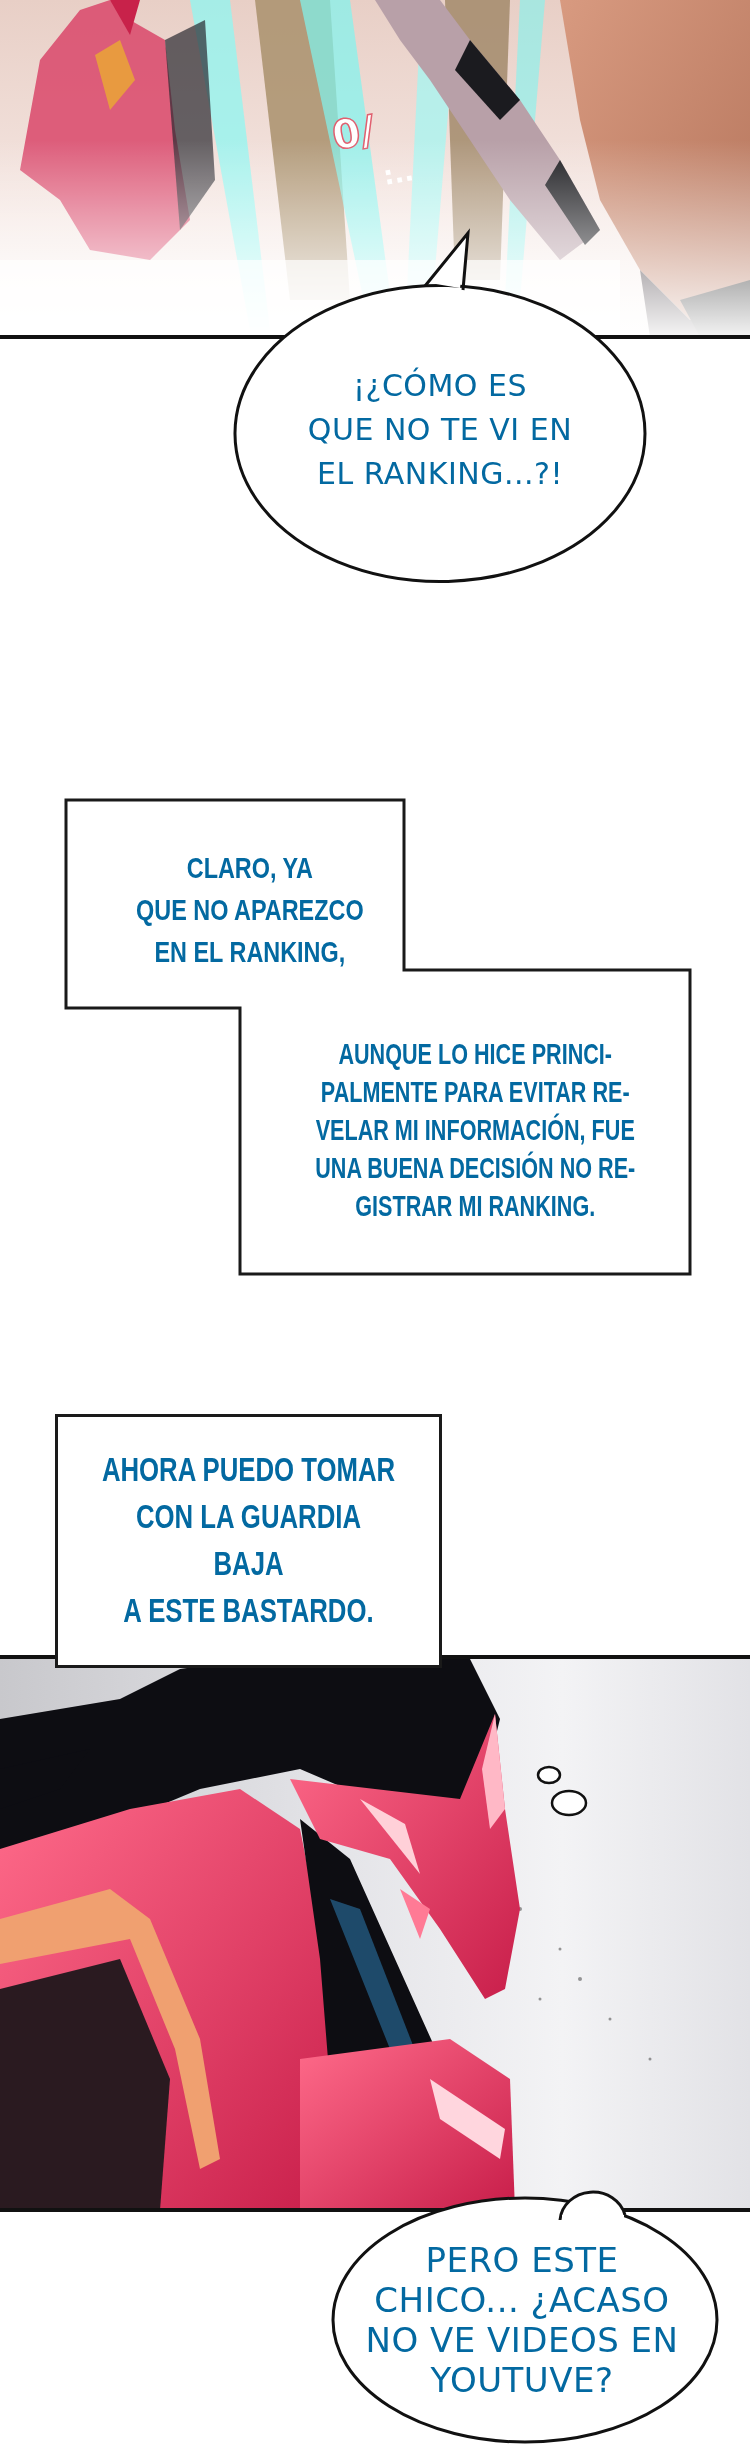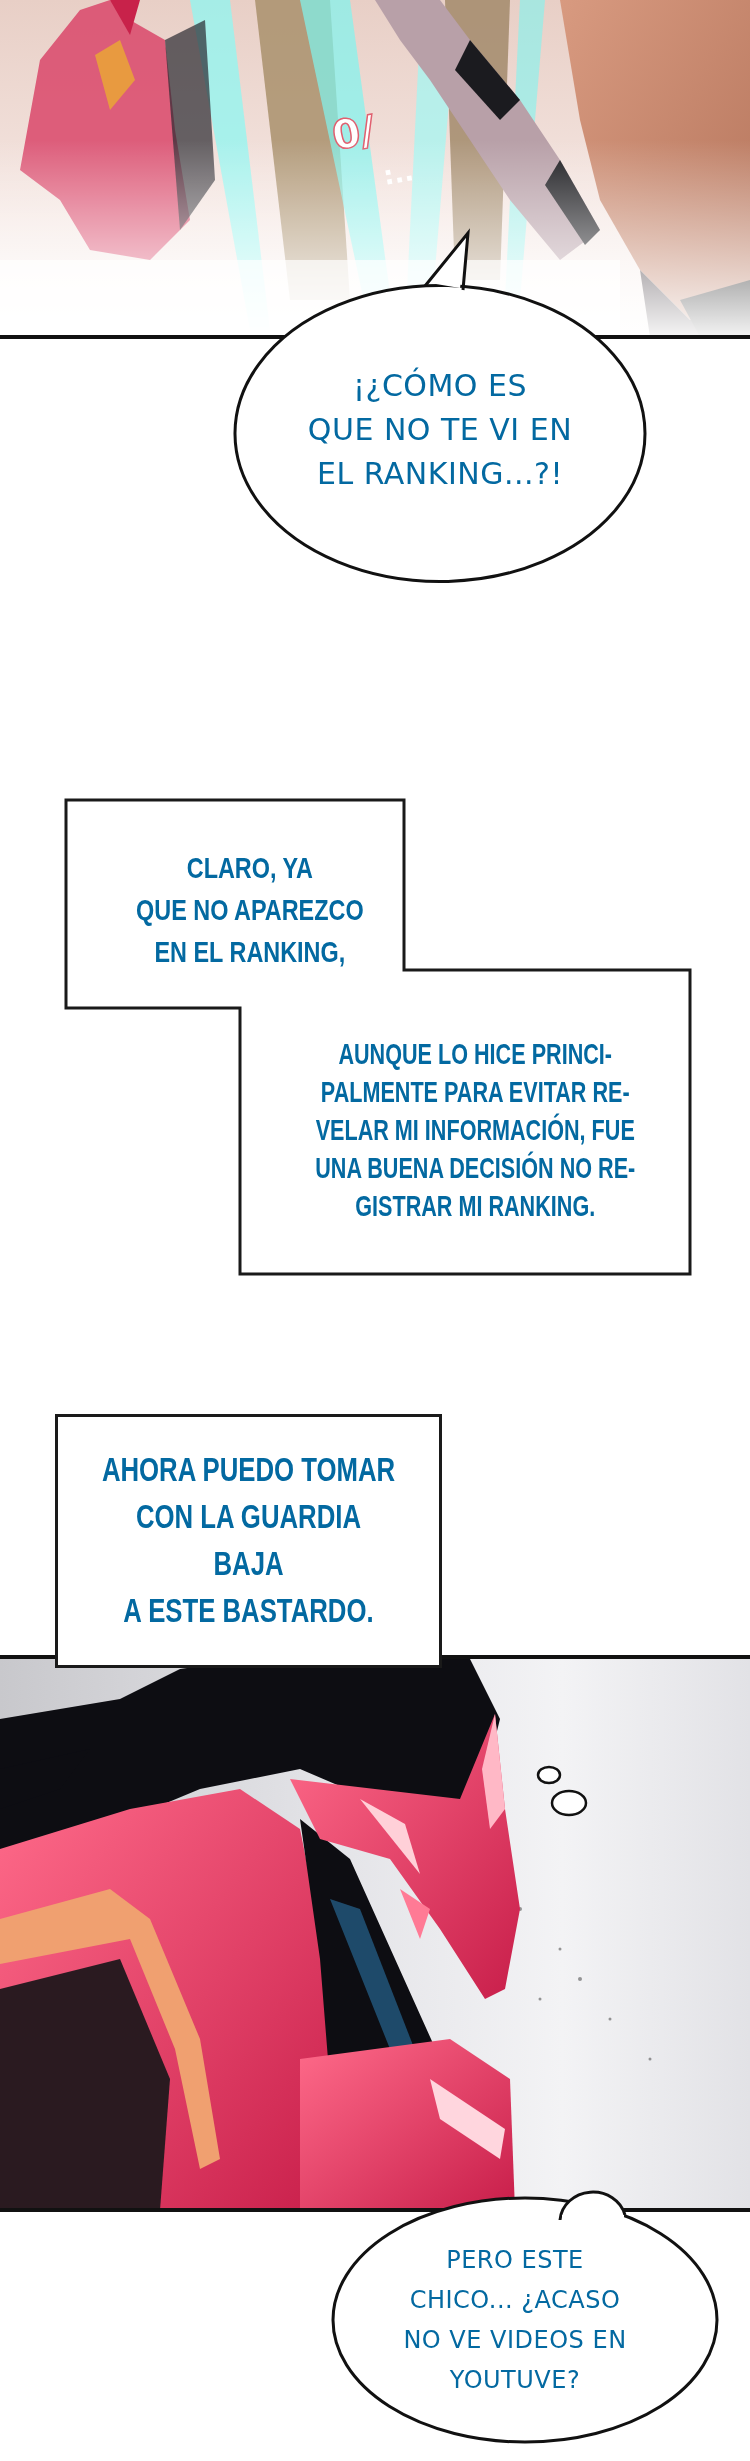--- a/index.html
+++ b/index.html
@@ -138,16 +138,16 @@
   <div class="box-text" style="font-size:33px; line-height:47px; white-space:pre-line;">AHORA PUEDO TOMAR
 CON LA GUARDIA BAJA
 A ESTE BASTARDO.</div>
 </div>
 
 <svg class="abs" style="left:320px; top:2160px;" width="420" height="300" viewBox="0 0 420 300">
   <ellipse cx="205" cy="160" rx="192" ry="122" fill="#ffffff" stroke="#111" stroke-width="3"></ellipse>
   <path d="M240,60 A33,30 0 0 1 305,55" fill="#ffffff" stroke="#111" stroke-width="3"></path>
   <rect x="242" y="55" width="62" height="20" fill="#ffffff"></rect>
 </svg>
-<div class="bubble-text round-text" style="left:340px; top:2235px; width:350px; height:170px; font-size:24px; line-height:40px;">PERO ESTE
+<div class="bubble-text round-text" style="left:347px; top:2235px; width:350px; height:170px; font-size:34px; line-height:40px;">PERO ESTE
 CHICO... ¿ACASO
 NO VE VIDEOS EN
 YOUTUVE?</div>
 
 </body></html>

